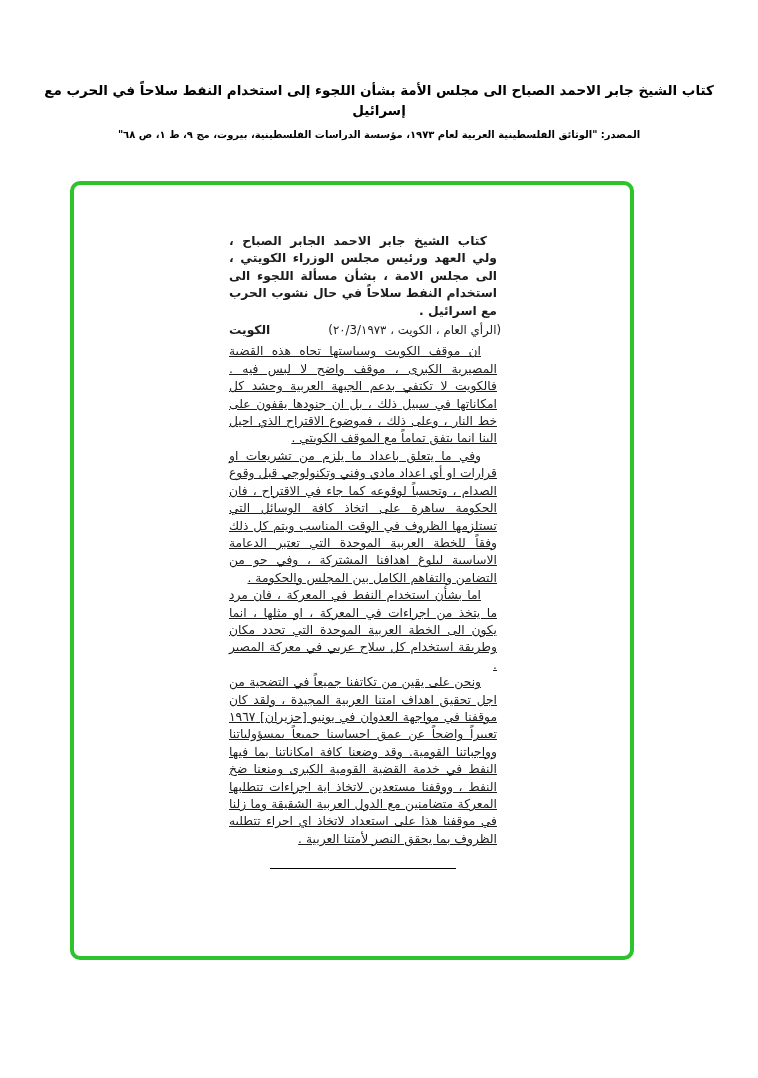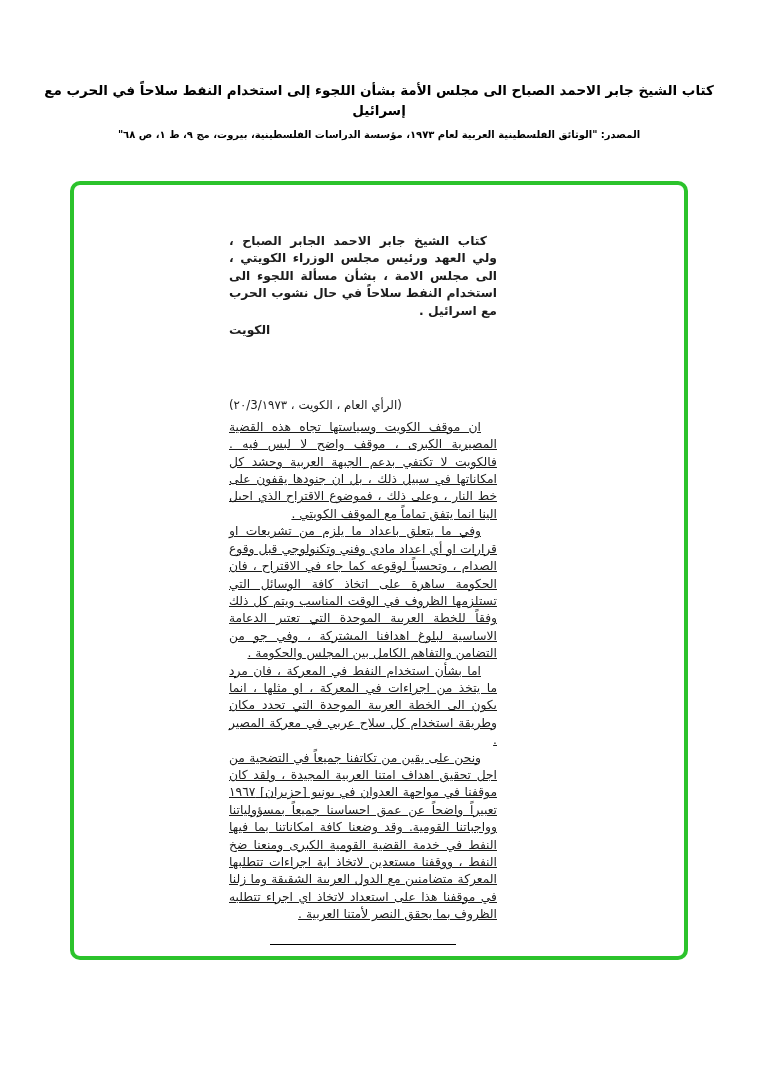--- a/index.html
+++ b/index.html
@@ -33,21 +33,21 @@
     font-size: 10px;
     font-weight: bold;
     color: #000;
   }
 
   
   .green-frame {
     position: absolute;
     left: 70px;
     top: 181px;
-    width: 618px;
+    width: 564px;
     height: 779px;
     border: 4px solid #2cc32c;
     border-radius: 10px;
     background: #ffffff;
   }
 
   
   .doc {
     position: absolute;
     left: 155px;
@@ -64,21 +64,20 @@
     font-weight: bold;
     text-indent: 10px;
     margin-bottom: 3px;
   }
   .dateline {
     display: flex;
     direction: ltr;
     align-items: baseline;
     gap: 58px;
     margin: 2px 0 4px 0;
-    flex-direction: column;
   }
   .dateline .loc { font-weight: bold; white-space: nowrap; }
   .dateline .cite { white-space: nowrap; font-size: 11.8px; }
   .body-para { text-indent: 16px; text-decoration: underline; }
   .end-rule {
     margin: 20px auto 0 auto;
     width: 186px;
     border-top: 1.6px solid #000;
     height: 0;
   }

